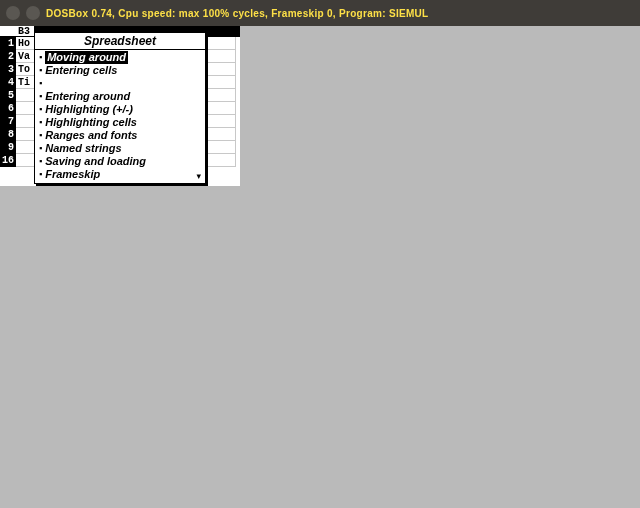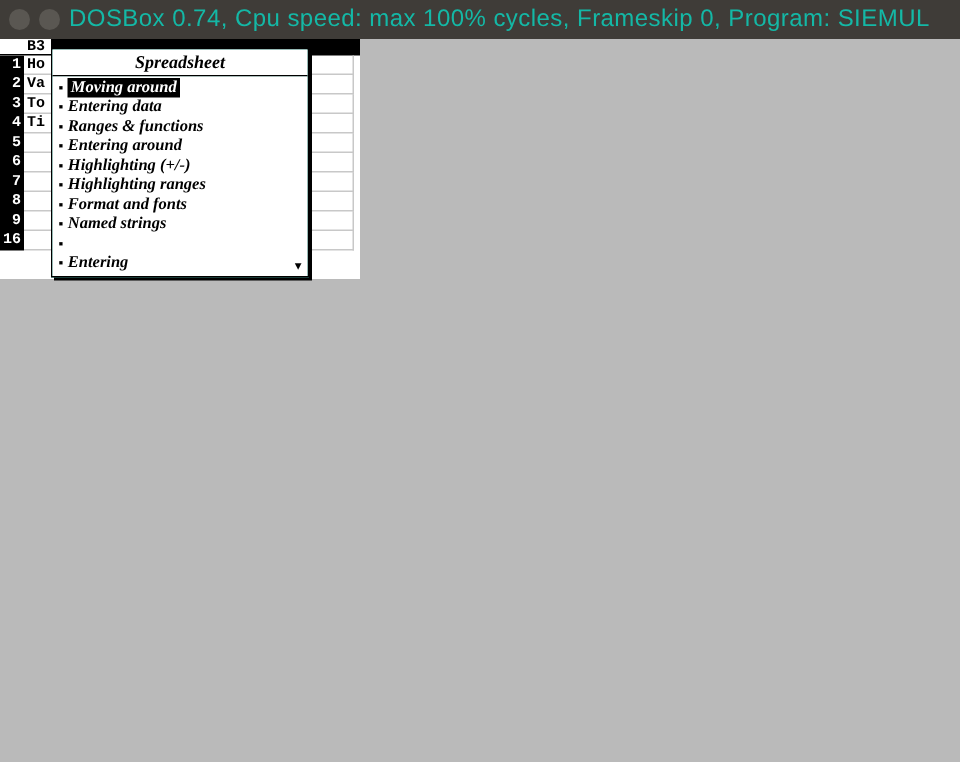--- a/index.html
+++ b/index.html
@@ -19,24 +19,24 @@
     padding: 0 6px;
     gap: 6px;
   }
   .window-btn {
     width: 14px; height: 14px;
     border-radius: 50%;
     background: #5a5752;
     display: inline-block;
   }
   .titlebar-text {
-    color: #14b8a6;
-    font-size: 16px;
+    color: #fde047;
+    font-size: 10px;
     letter-spacing: 0.3px;
-    font-weight: normal;
+    font-weight: bold;
   }
   .dos-area {
     position: absolute;
     left: 0; top: 26px;
     width: 240px;
     height: 160px;
     background: #ffffff;
     font-family: "Courier New", monospace;
   }
   .cellref-row {
@@ -82,24 +82,24 @@
   .gridbody .cell { border-right:1px solid #c8c8c8; border-bottom:1px solid #c8c8c8; padding-left:2px; min-width:60px; overflow:hidden; white-space:nowrap;}
   .gridbody .cellb { min-width:56px;}
   .gridbody .cellc { min-width:52px;}
   .gridbody .celld { min-width:52px;}
 
   .menu {
     position: absolute;
     left: 34px;
     top: 32px;
     width: 172px;
-    background: #5eead4;
+    background: #c4b5fd;
     border: 1px solid #000;
     box-shadow: 2px 2px 0 #000;
-    font-family: Liberation Serif, serif;
+    font-family: Liberation Sans, sans-serif;
   }
   .menu-title {
     background: #ffffff;
     color: #000;
     text-align: center;
     font-weight: bold;
     font-size: 12px;
     padding: 1px 0;
     border-bottom: 1px solid #000;
     font-style: italic;
@@ -227,48 +227,48 @@
 
 <div class="menu">
   <div class="menu-title">Spreadsheet</div>
   <div class="menu-items">
     <div class="menu-item selected">
         <span class="bullet">▪</span>
         <span class="label">Moving around</span>
       </div>
     <div class="menu-item">
         <span class="bullet">▪</span>
-        <span class="label">Entering data</span>
-      </div>
-    <div class="menu-item">
-        <span class="bullet">▪</span>
-        <span class="label">Ranges &amp; functions</span>
+        <span class="label">Entering cells</span>
+      </div>
+    <div class="menu-item">
+        <span class="bullet">▪</span>
       </div>
     <div class="menu-item">
         <span class="bullet">▪</span>
         <span class="label">Entering around</span>
       </div>
     <div class="menu-item">
         <span class="bullet">▪</span>
         <span class="label">Highlighting (+/-)</span>
       </div>
     <div class="menu-item">
         <span class="bullet">▪</span>
-        <span class="label">Highlighting ranges</span>
-      </div>
-    <div class="menu-item">
-        <span class="bullet">▪</span>
-        <span class="label">Format and fonts</span>
+        <span class="label">Highlighting cells</span>
+      </div>
+    <div class="menu-item">
+        <span class="bullet">▪</span>
+        <span class="label">Ranges and fonts</span>
       </div>
     <div class="menu-item">
         <span class="bullet">▪</span>
         <span class="label">Named strings</span>
       </div>
     <div class="menu-item">
         <span class="bullet">▪</span>
-      </div>
-    <div class="menu-item">
-        <span class="bullet">▪</span>
-        <span class="label">Entering</span>
+        <span class="label">Saving and loading</span>
+      </div>
+    <div class="menu-item">
+        <span class="bullet">▪</span>
+        <span class="label">Frameskip</span>
       </div>
     <span class="scroll-arrow">▾</span>
   </div>
 </div>
 
 </body></html>

